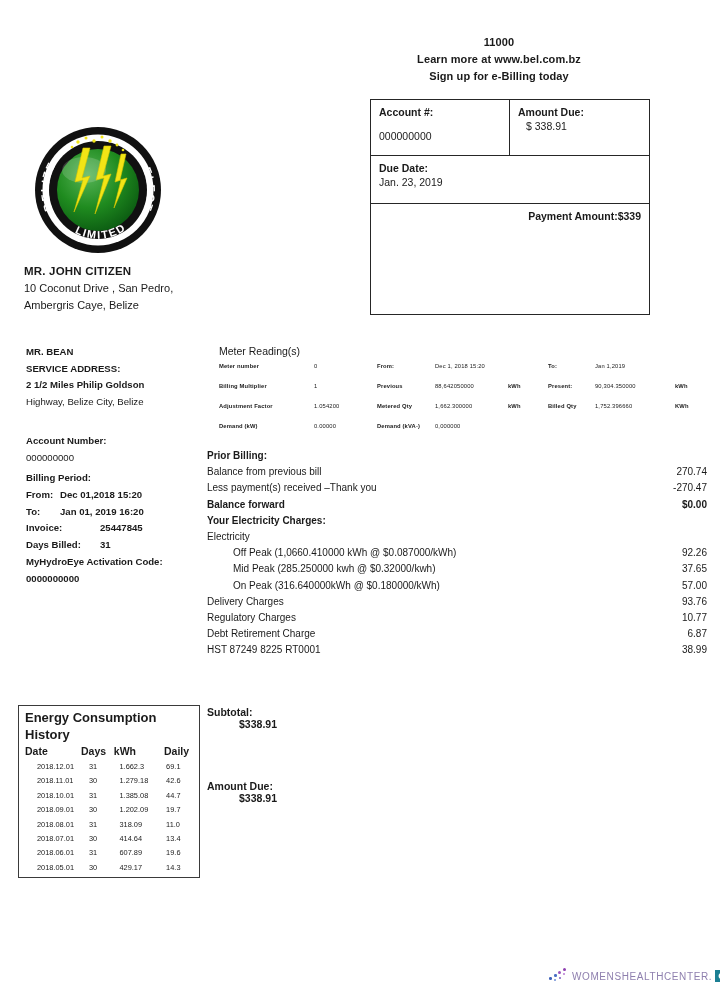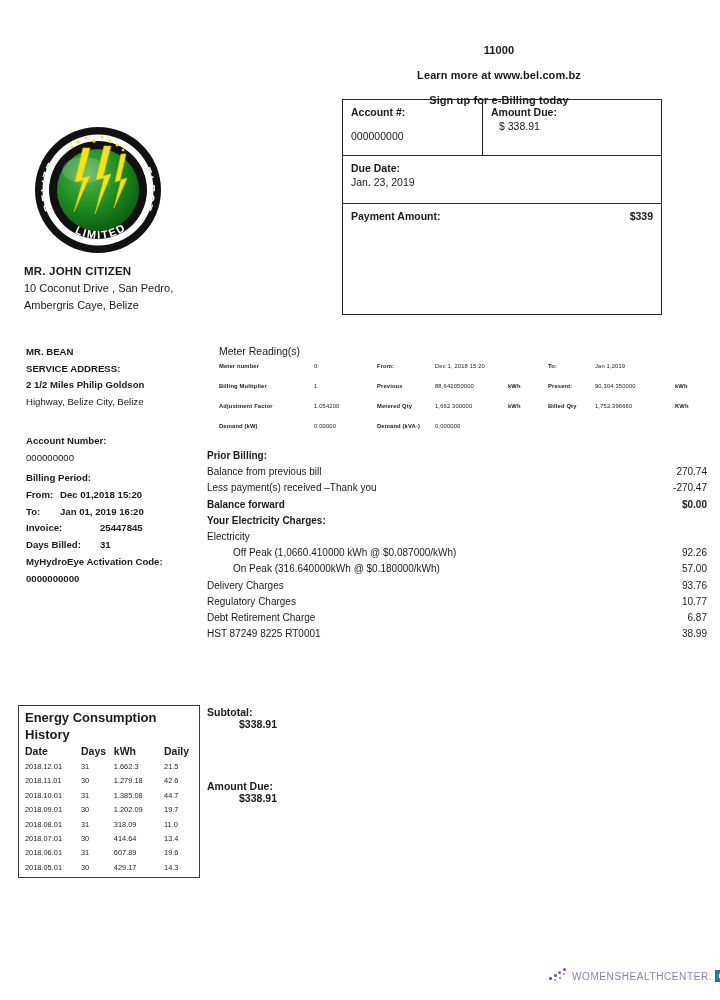--- a/index.html
+++ b/index.html
@@ -14,40 +14,40 @@
     overflow: hidden;
   }
   .page { position: relative; width: 720px; height: 1000px; }
 
   
   .promo {
     position: absolute;
     left: 358px; top: 34px; width: 282px;
     text-align: center;
   }
-  .promo div { font-size: 11px; font-weight: bold; line-height: 17px; letter-spacing: .1px; margin-top: 8px; }
+  .promo div { font-size: 11px; font-weight: bold; line-height: 17px; letter-spacing: .1px; }
 
   
   .acctbox {
     position: absolute;
-    left: 342px; top: 99px;
-    width: 320px; height: 216px;
+    left: 370px; top: 99px;
+    width: 280px; height: 216px;
     border: 1.2px solid #262626;
   }
   .acct-row { display: flex; width: 100%; border-bottom: 1.2px solid #262626; }
   .acct-row.r1 { height: 56px; }
   .acct-row.r2 { height: 48px; }
   .acct-cell { padding: 5px 8px 0 8px; position: relative; }
   .acct-cell.left { width: 140px; border-right: 1.2px solid #262626; }
   .acct-cell.right { width: 140px; }
   .acct-lbl { font-size: 10.5px; font-weight: bold; line-height: 14px; }
   .acct-val { font-size: 10.5px; line-height: 14px; }
   .acct-val.indent { padding-left: 8px; }
   .acct-val.spaced { margin-top: 10px; }
-  .pay-row { height: 108px; padding: 6px 8px 0 8px; display: flex; justify-content: space-between; }
+  .pay-row { height: 108px; padding: 6px 8px 0 8px; display: flex; justify-content: flex-end; }
   .pay-row .lbl { font-size: 10.5px; font-weight: bold; }
   .pay-row .amt { font-size: 10.5px; font-weight: bold; }
 
   
   .logo-wrap { position: absolute; left: 28px; top: 120px; width: 140px; height: 140px; }
   .logo-wrap svg { display: block; }
 
   
   .cust { position: absolute; left: 24px; top: 263px; width: 215px; }
   .cust .name { font-size: 11.5px; font-weight: bold; letter-spacing: .2px; line-height: 17px; }
@@ -101,21 +101,21 @@
   
   .hist {
     position: absolute; left: 18px; top: 705px;
     width: 182px; height: 173px;
     border: 1.2px solid #3a3a3a;
     overflow: hidden;
     padding: 3px 6px 0 6px;
   }
   .hist-title { font-size: 13px; font-weight: bold; line-height: 17px; }
   .hist-head { display: flex; font-size: 10.5px; font-weight: bold; line-height: 17px; }
-  .hist-row  { display: flex; font-size: 7.4px; line-height: 14.4px; color: #222; }
+  .hist-row  { display: flex; font-size: 7.4px; line-height: 14.4px; color: #222; margin-left: 12px; }
   .h-date { width: 58px; }
   .h-days { width: 34px; }
   .h-kwh  { width: 52px; }
   .h-daily{ width: 30px; }
   .hist-head .h-date { width: 58px; }
   .hist-head .h-days { width: 34px; }
   .hist-head .h-kwh  { width: 52px; }
   .hist-head .h-daily{ width: 30px; }
 
   
@@ -313,20 +313,24 @@
     </div>
     <div class="crow">
       <span class="cl">Electricity</span>
       <span class="cv"></span>
     </div>
     <div class="crow">
       <span class="cl ind">Off Peak (1,0660.410000 kWh @ $0.087000/kWh)</span>
       <span class="cv">92.26</span>
     </div>
     <div class="crow">
+      <span class="cl ind">Mid Peak (285.250000 kwh @ $0.32000/kwh)</span>
+      <span class="cv">37.65</span>
+    </div>
+    <div class="crow">
       <span class="cl ind">On Peak (316.640000kWh @ $0.180000/kWh)</span>
       <span class="cv">57.00</span>
     </div>
     <div class="crow">
       <span class="cl">Delivery  Charges</span>
       <span class="cv">93.76</span>
     </div>
     <div class="crow">
       <span class="cl">Regulatory Charges</span>
       <span class="cv">10.77</span>
@@ -357,21 +361,21 @@
     <div class="hist-head">
       <span class="h-date">Date</span>
       <span class="h-days">Days</span>
       <span class="h-kwh">kWh</span>
       <span class="h-daily">Daily</span>
     </div>
     <div class="hist-row">
       <span class="h-date">2018.12.01</span>
       <span class="h-days">31</span>
       <span class="h-kwh">1.662.3</span>
-      <span class="h-daily">21.5</span>
+      <span class="h-daily">69.1</span>
     </div>
     <div class="hist-row">
       <span class="h-date">2018.11.01</span>
       <span class="h-days">30</span>
       <span class="h-kwh">1.279.18</span>
       <span class="h-daily">42.6</span>
     </div>
     <div class="hist-row">
       <span class="h-date">2018.10.01</span>
       <span class="h-days">31</span>

